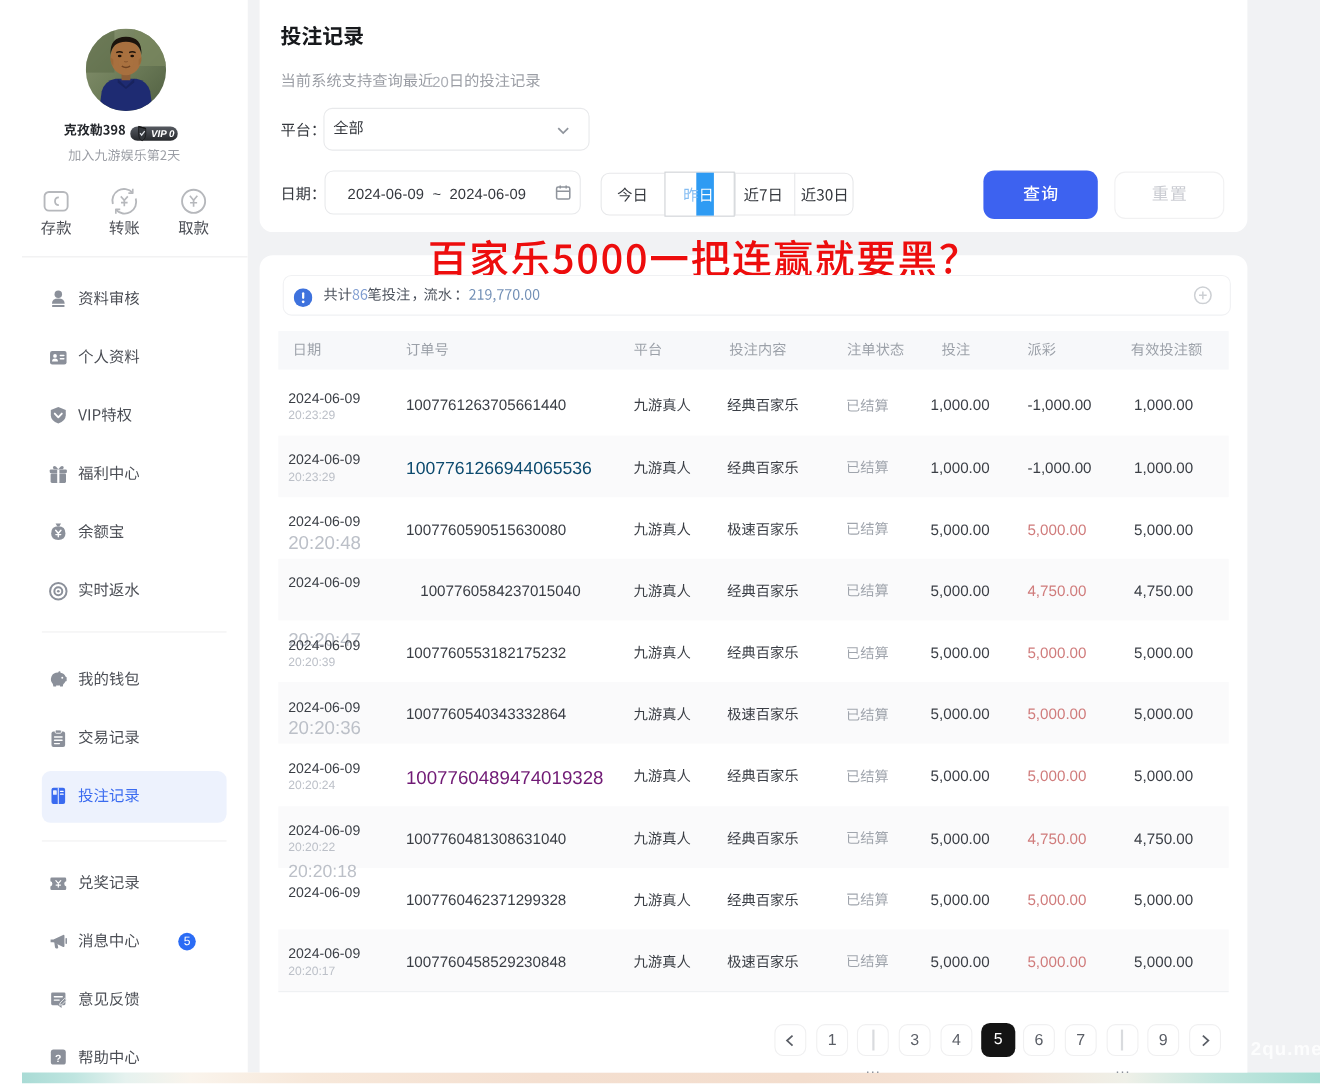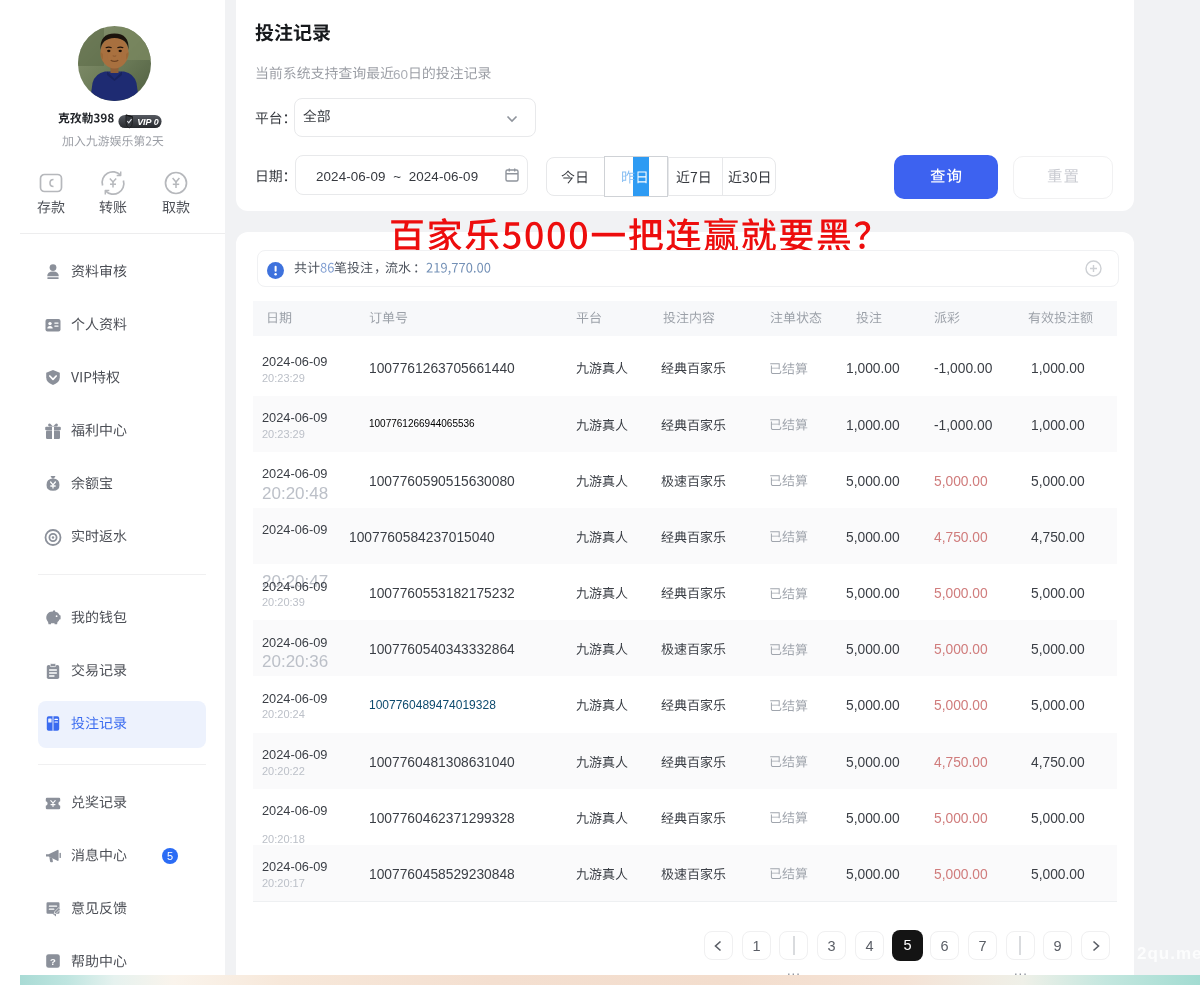--- a/index.html
+++ b/index.html
@@ -201,21 +201,21 @@
     <path transform="translate(0,12.32)" d="M3.8 -11.8V-10.7H0.9V-9.8H3.8V-8.8H1.2V-8.0H3.8V-7.6C3.8 -7.4 3.8 -7.1 3.7 -6.9H0.7V-6.0H3.3C2.9 -5.4 2.2 -4.8 1.0 -4.4C1.2 -4.2 1.5 -3.8 1.7 -3.6C3.2 -4.2 4.1 -5.1 4.5 -6.0H7.6V-6.9H4.8C4.9 -7.1 4.9 -7.4 4.9 -7.6V-8.0H7.2V-8.8H4.9V-9.8H7.5V-10.7H4.9V-11.8ZM8.2 -11.2V-4.2H9.2V-10.3H11.6C11.2 -9.7 10.7 -9.0 10.3 -8.3C11.5 -7.7 12.0 -7.0 12.0 -6.5C12.0 -6.2 11.9 -6.0 11.6 -5.9C11.5 -5.9 11.2 -5.8 11.0 -5.8C10.6 -5.8 10.1 -5.8 9.5 -5.9C9.7 -5.6 9.8 -5.2 9.9 -5.0C10.4 -4.9 11.0 -4.9 11.5 -5.0C11.8 -5.0 12.1 -5.1 12.3 -5.2C12.8 -5.4 13.0 -5.8 13.0 -6.5C13.0 -7.1 12.6 -7.8 11.4 -8.5C12.0 -9.2 12.6 -10.1 13.1 -10.8L12.4 -11.2L12.2 -11.2ZM2.1 -3.7V0.4H3.2V-2.7H6.4V1.1H7.5V-2.7H11.0V-0.8C11.0 -0.6 11.0 -0.6 10.8 -0.6C10.5 -0.6 9.7 -0.6 8.8 -0.6C8.9 -0.3 9.1 0.1 9.2 0.3C10.3 0.3 11.1 0.3 11.5 0.2C12.0 0.0 12.1 -0.3 12.1 -0.8V-3.7H7.5V-4.8H6.4V-3.7Z M22.9 -11.8C22.9 -10.7 22.9 -9.6 22.8 -8.6H20.5V-7.6H22.8C22.6 -4.2 21.9 -1.3 19.2 0.4C19.4 0.5 19.8 0.9 20.0 1.1C22.8 -0.7 23.6 -3.9 23.8 -7.6H26.0C25.9 -2.5 25.7 -0.6 25.4 -0.2C25.2 0.0 25.1 0.1 24.8 0.1C24.5 0.1 23.8 0.0 23.0 -0.0C23.2 0.3 23.3 0.7 23.3 1.0C24.1 1.0 24.8 1.1 25.3 1.0C25.7 1.0 26.0 0.8 26.3 0.5C26.7 -0.1 26.9 -2.1 27.0 -8.1C27.0 -8.2 27.0 -8.6 27.0 -8.6H23.8C23.9 -9.6 23.9 -10.7 23.9 -11.8ZM14.5 -1.3 14.7 -0.3C16.4 -0.6 18.7 -1.2 20.9 -1.7L20.8 -2.7L20.1 -2.5V-11.1H15.5V-1.5ZM16.4 -1.7V-4.1H19.1V-2.3ZM16.4 -7.1H19.1V-5.1H16.4ZM16.4 -8.1V-10.1H19.1V-8.1Z M34.4 -11.8V-9.3H29.3V-2.6H30.4V-3.5H34.4V1.1H35.5V-3.5H39.5V-2.7H40.6V-9.3H35.5V-11.8ZM30.4 -4.5V-8.2H34.4V-4.5ZM39.5 -4.5H35.5V-8.2H39.5Z M46.1 -7.9V-0.9C46.1 0.5 46.6 0.9 48.1 0.9C48.4 0.9 50.6 0.9 50.9 0.9C52.5 0.9 52.8 0.1 53.0 -2.6C52.7 -2.7 52.2 -2.9 52.0 -3.1C51.9 -0.6 51.7 -0.1 50.9 -0.1C50.4 -0.1 48.6 -0.1 48.2 -0.1C47.4 -0.1 47.2 -0.3 47.2 -0.9V-7.9ZM43.9 -6.8C43.7 -5.1 43.2 -2.9 42.6 -1.5L43.7 -1.1C44.3 -2.6 44.7 -4.9 44.9 -6.6ZM52.7 -6.8C53.4 -5.1 54.2 -2.9 54.5 -1.5L55.5 -1.9C55.2 -3.3 54.4 -5.5 53.6 -7.2ZM46.8 -10.6C48.1 -9.6 49.8 -8.3 50.6 -7.4L51.3 -8.2C50.5 -9.1 48.8 -10.4 47.5 -11.3Z" fill="#4b4e55"></path>
   </svg>
 <div class="abs" style="left:162px;top:848px;width:16px;height:16px;border-radius:8px;background:#2b6cf5"></div>
 <div class="abs" style="left:162px;top:850px;width:16px;text-align:center;font-size:11px;color:#fff">5</div>
 <svg style="position:absolute;left:255.0px;top:23.0px;overflow:visible" width="76" height="25">
     <path transform="translate(0,16.72)" d="M3.0 -16.1V-12.5H0.7V-10.4H3.0V-7.1C2.1 -6.8 1.2 -6.6 0.5 -6.5L1.1 -4.3L3.0 -4.8V-0.9C3.0 -0.6 2.9 -0.5 2.6 -0.5C2.4 -0.5 1.6 -0.5 0.9 -0.5C1.1 0.1 1.4 1.0 1.5 1.6C2.8 1.6 3.8 1.5 4.4 1.1C5.0 0.8 5.2 0.2 5.2 -0.8V-5.4L6.9 -5.9L6.6 -7.9L5.2 -7.6V-10.4H7.3V-12.5H5.2V-16.1ZM8.8 -15.5V-13.5C8.8 -12.2 8.5 -10.8 6.3 -9.8C6.7 -9.5 7.5 -8.6 7.8 -8.1C10.4 -9.4 10.9 -11.5 10.9 -13.4H13.4V-11.4C13.4 -9.5 13.8 -8.7 15.7 -8.7C16.0 -8.7 16.6 -8.7 16.9 -8.7C17.4 -8.7 17.8 -8.7 18.1 -8.8C18.1 -9.3 18.0 -10.2 18.0 -10.7C17.7 -10.6 17.2 -10.6 16.9 -10.6C16.7 -10.6 16.1 -10.6 15.9 -10.6C15.6 -10.6 15.5 -10.8 15.5 -11.4V-15.5ZM14.3 -5.8C13.7 -4.7 13.0 -3.8 12.1 -3.1C11.1 -3.9 10.4 -4.8 9.8 -5.8ZM7.2 -7.9V-5.8H8.3L7.6 -5.5C8.3 -4.1 9.2 -2.9 10.2 -1.8C8.9 -1.2 7.4 -0.7 5.8 -0.4C6.2 0.1 6.7 1.1 6.9 1.7C8.8 1.3 10.6 0.6 12.1 -0.3C13.5 0.6 15.1 1.3 17.0 1.7C17.3 1.1 18.0 0.1 18.5 -0.4C16.8 -0.7 15.3 -1.2 14.0 -1.8C15.5 -3.2 16.6 -5.0 17.3 -7.4L15.9 -8.0L15.5 -7.9Z M20.7 -14.2C21.9 -13.7 23.5 -12.7 24.3 -12.1L25.6 -14.0C24.8 -14.6 23.1 -15.4 22.0 -15.9ZM19.7 -8.9C20.8 -8.4 22.5 -7.5 23.2 -6.9L24.5 -8.8C23.7 -9.3 22.0 -10.1 20.9 -10.6ZM20.2 0.0 22.1 1.6C23.2 -0.3 24.5 -2.5 25.5 -4.5L23.8 -6.0C22.6 -3.8 21.2 -1.4 20.2 0.0ZM29.4 -15.5C29.9 -14.6 30.4 -13.4 30.7 -12.6H25.6V-10.4H30.2V-7.1H26.4V-4.9H30.2V-1.0H25.0V1.1H37.4V-1.0H32.6V-4.9H36.3V-7.1H32.6V-10.4H36.9V-12.6H31.2L33.0 -13.3C32.7 -14.1 32.1 -15.3 31.5 -16.2Z M39.9 -14.4C41.0 -13.5 42.4 -12.1 43.1 -11.2L44.7 -12.8C44.0 -13.6 42.5 -15.0 41.5 -15.8ZM38.7 -10.3V-8.1H41.5V-2.3C41.5 -1.3 40.9 -0.5 40.5 -0.2C40.9 0.2 41.5 1.0 41.7 1.5C42.0 1.1 42.7 0.6 45.9 -1.8C45.7 -2.3 45.4 -3.2 45.2 -3.8L43.8 -2.8V-10.3ZM45.8 -14.9V-12.7H53.0V-8.8H46.2V-1.7C46.2 0.7 47.0 1.4 49.6 1.4C50.1 1.4 52.6 1.4 53.2 1.4C55.5 1.4 56.2 0.5 56.5 -2.8C55.8 -3.0 54.8 -3.4 54.3 -3.8C54.2 -1.2 54.0 -0.8 53.0 -0.8C52.4 -0.8 50.3 -0.8 49.8 -0.8C48.8 -0.8 48.6 -0.9 48.6 -1.7V-6.6H53.0V-5.7H55.3V-14.9Z M59.2 -5.6C60.4 -4.9 61.9 -3.9 62.6 -3.2L64.3 -4.7C63.5 -5.4 61.9 -6.4 60.7 -7.0ZM59.3 -15.2V-13.1H70.4L70.4 -12.1H59.9V-10.1H70.2L70.2 -9.1H58.2V-7.1H65.3V-4.1C62.6 -3.0 59.8 -2.0 58.0 -1.4L59.2 0.7C61.0 -0.0 63.2 -1.0 65.3 -1.9V-0.5C65.3 -0.2 65.2 -0.2 64.8 -0.2C64.6 -0.1 63.5 -0.1 62.5 -0.2C62.9 0.4 63.2 1.2 63.3 1.8C64.8 1.8 65.8 1.7 66.6 1.5C67.4 1.2 67.6 0.6 67.6 -0.4V-3.2C69.1 -1.3 71.1 0.2 73.6 1.0C74.0 0.4 74.7 -0.5 75.2 -1.0C73.4 -1.5 71.8 -2.2 70.5 -3.2C71.6 -3.9 72.9 -4.8 74.0 -5.7L72.1 -7.1H74.9V-9.1H72.6C72.8 -11.0 72.9 -13.2 72.9 -15.2L71.1 -15.3L70.7 -15.2ZM67.6 -7.1H72.0C71.2 -6.3 70.1 -5.3 69.1 -4.6C68.5 -5.2 68.0 -5.9 67.6 -6.7Z" fill="#17191c"></path>
   </svg>
 <svg style="position:absolute;left:255.0px;top:66.0px;overflow:visible" width="139" height="18">
     <path transform="translate(0,12.23)" d="M1.7 -10.7C2.4 -9.7 3.2 -8.4 3.5 -7.5L4.5 -7.9C4.2 -8.8 3.4 -10.1 2.6 -11.1ZM11.1 -11.2C10.7 -10.1 10.0 -8.6 9.4 -7.7L10.3 -7.4C10.9 -8.3 11.7 -9.6 12.3 -10.8ZM1.6 -0.5V0.5H11.0V1.1H12.1V-6.8H7.5V-11.7H6.4V-6.8H1.9V-5.7H11.0V-3.7H2.3V-2.7H11.0V-0.5Z M22.3 -7.1V-1.4H23.3V-7.1ZM25.1 -7.6V-0.2C25.1 0.0 25.0 0.1 24.8 0.1C24.6 0.1 23.8 0.1 23.0 0.1C23.1 0.3 23.3 0.8 23.4 1.1C24.4 1.1 25.1 1.0 25.6 0.9C26.0 0.7 26.1 0.4 26.1 -0.2V-7.6ZM23.9 -11.7C23.6 -11.1 23.1 -10.1 22.6 -9.5H18.5L19.2 -9.7C18.9 -10.3 18.3 -11.1 17.8 -11.7L16.8 -11.3C17.3 -10.8 17.8 -10.0 18.1 -9.5H14.6V-8.5H27.1V-9.5H23.8C24.2 -10.0 24.7 -10.7 25.1 -11.4ZM19.6 -4.2V-2.8H16.5V-4.2ZM19.6 -5.0H16.5V-6.4H19.6ZM15.5 -7.3V1.0H16.5V-2.0H19.6V-0.1C19.6 0.1 19.5 0.1 19.3 0.1C19.2 0.2 18.5 0.2 17.8 0.1C17.9 0.4 18.1 0.8 18.2 1.1C19.1 1.1 19.7 1.0 20.1 0.9C20.5 0.7 20.6 0.4 20.6 -0.1V-7.3Z M31.8 -3.1C31.0 -2.1 29.9 -1.1 28.8 -0.4C29.1 -0.3 29.5 0.1 29.7 0.3C30.7 -0.5 32.0 -1.6 32.8 -2.7ZM36.6 -2.6C37.8 -1.8 39.2 -0.5 39.9 0.3L40.8 -0.3C40.1 -1.1 38.6 -2.3 37.5 -3.2ZM37.0 -6.2C37.4 -5.8 37.8 -5.4 38.2 -5.0L32.0 -4.6C34.1 -5.7 36.3 -7.0 38.3 -8.5L37.5 -9.2C36.8 -8.6 36.0 -8.1 35.3 -7.5L31.9 -7.4C32.9 -8.1 33.9 -9.0 34.8 -10.0C36.7 -10.1 38.4 -10.4 39.7 -10.7L39.0 -11.6C36.7 -11.0 32.7 -10.6 29.3 -10.5C29.4 -10.2 29.5 -9.8 29.6 -9.6C30.8 -9.6 32.1 -9.7 33.4 -9.8C32.5 -8.9 31.4 -8.0 31.1 -7.8C30.7 -7.5 30.3 -7.3 30.1 -7.2C30.2 -7.0 30.3 -6.5 30.3 -6.3C30.6 -6.4 31.1 -6.5 33.9 -6.6C32.7 -5.9 31.7 -5.4 31.2 -5.1C30.3 -4.7 29.7 -4.4 29.3 -4.4C29.4 -4.1 29.6 -3.6 29.6 -3.4C30.0 -3.6 30.5 -3.6 34.3 -3.9V-0.3C34.3 -0.1 34.3 -0.1 34.1 -0.1C33.8 -0.0 33.1 -0.0 32.2 -0.1C32.4 0.2 32.6 0.7 32.7 1.0C33.7 1.0 34.4 0.9 34.8 0.8C35.3 0.6 35.4 0.3 35.4 -0.3V-4.0L38.9 -4.3C39.3 -3.8 39.6 -3.4 39.8 -3.0L40.7 -3.5C40.1 -4.4 38.9 -5.6 37.8 -6.6Z M51.4 -4.9V-0.5C51.4 0.5 51.6 0.8 52.6 0.8C52.8 0.8 53.6 0.8 53.8 0.8C54.7 0.8 54.9 0.3 55.0 -1.6C54.8 -1.7 54.3 -1.8 54.1 -2.0C54.1 -0.3 54.0 -0.1 53.7 -0.1C53.6 -0.1 52.9 -0.1 52.8 -0.1C52.5 -0.1 52.4 -0.1 52.4 -0.5V-4.9ZM48.8 -4.9C48.7 -2.1 48.4 -0.6 46.1 0.2C46.3 0.4 46.6 0.8 46.8 1.1C49.3 0.0 49.7 -1.8 49.8 -4.9ZM42.3 -0.7 42.5 0.3C43.8 -0.1 45.4 -0.6 47.0 -1.1L46.8 -2.0C45.1 -1.5 43.4 -1.0 42.3 -0.7ZM50.0 -11.5C50.2 -10.9 50.6 -10.1 50.7 -9.7H47.4V-8.7H49.9C49.2 -7.9 48.3 -6.6 48.0 -6.3C47.7 -6.0 47.3 -5.9 47.1 -5.9C47.2 -5.6 47.4 -5.1 47.4 -4.8C47.8 -5.0 48.4 -5.1 53.4 -5.5C53.7 -5.2 53.9 -4.8 54.0 -4.5L54.9 -5.0C54.5 -5.8 53.6 -7.1 52.8 -8.1L52.0 -7.7C52.3 -7.3 52.6 -6.8 52.9 -6.4L49.1 -6.0C49.7 -6.8 50.5 -7.9 51.1 -8.7H54.9V-9.7H50.9L51.8 -9.9C51.6 -10.4 51.2 -11.1 50.9 -11.7ZM42.5 -5.9C42.7 -6.0 43.1 -6.0 44.7 -6.3C44.1 -5.4 43.6 -4.7 43.3 -4.5C42.9 -3.9 42.6 -3.6 42.3 -3.5C42.4 -3.3 42.6 -2.8 42.6 -2.5C42.9 -2.7 43.4 -2.9 46.8 -3.6C46.8 -3.8 46.8 -4.2 46.8 -4.5L44.2 -4.0C45.2 -5.2 46.3 -6.7 47.2 -8.2L46.2 -8.8C46.0 -8.3 45.7 -7.7 45.4 -7.3L43.6 -7.1C44.5 -8.3 45.4 -9.8 46.0 -11.2L45.0 -11.7C44.3 -10.0 43.3 -8.3 43.0 -7.8C42.7 -7.3 42.4 -7.0 42.2 -7.0C42.3 -6.7 42.5 -6.1 42.5 -5.9Z M62.0 -11.7V-9.5H56.7V-8.5H62.0V-6.4H57.3V-5.4H58.8L58.5 -5.2C59.2 -3.7 60.3 -2.5 61.6 -1.5C60.0 -0.7 58.1 -0.2 56.1 0.1C56.3 0.3 56.6 0.8 56.7 1.1C58.8 0.7 60.8 0.1 62.6 -0.9C64.2 0.1 66.1 0.7 68.3 1.0C68.5 0.8 68.8 0.3 69.0 0.0C66.9 -0.2 65.1 -0.8 63.6 -1.5C65.2 -2.6 66.5 -4.1 67.3 -6.0L66.5 -6.4L66.3 -6.4H63.1V-8.5H68.4V-9.5H63.1V-11.7ZM59.6 -5.4H65.7C65.0 -4.0 63.9 -2.9 62.6 -2.1C61.3 -2.9 60.3 -4.0 59.6 -5.4Z M75.7 -2.8C76.3 -2.1 77.0 -1.0 77.3 -0.4L78.1 -0.9C77.8 -1.6 77.1 -2.6 76.5 -3.3ZM78.2 -11.6V-9.9H75.2V-8.9H78.2V-7.2H74.5V-6.2H80.0V-4.6H74.7V-3.7H80.0V-0.2C80.0 0.0 80.0 0.1 79.8 0.1C79.6 0.1 78.8 0.1 78.0 0.1C78.2 0.4 78.3 0.8 78.4 1.1C79.4 1.1 80.1 1.1 80.5 0.9C80.9 0.8 81.0 0.5 81.0 -0.2V-3.7H82.8V-4.6H81.0V-6.2H82.8V-7.2H79.2V-8.9H82.2V-9.9H79.2V-11.6ZM71.9 -11.7V-8.9H70.1V-7.9H71.9V-4.9C71.1 -4.6 70.4 -4.4 69.9 -4.3L70.2 -3.3L71.9 -3.8V-0.2C71.9 0.1 71.8 0.1 71.6 0.1C71.5 0.1 70.9 0.1 70.3 0.1C70.5 0.4 70.6 0.8 70.6 1.1C71.5 1.1 72.0 1.0 72.4 0.9C72.7 0.7 72.8 0.4 72.8 -0.1V-4.1L74.4 -4.6L74.2 -5.6L72.8 -5.2V-7.9H74.3V-8.9H72.8V-11.7Z M87.5 -3.0H93.1V-1.9H87.5ZM87.5 -4.9H93.1V-3.8H87.5ZM86.5 -5.6V-1.1H94.2V-5.6ZM84.4 -0.3V0.7H96.3V-0.3ZM89.8 -11.7V-9.9H84.2V-9.0H88.7C87.5 -7.7 85.6 -6.5 83.9 -5.9C84.1 -5.7 84.4 -5.3 84.6 -5.1C86.5 -5.8 88.5 -7.3 89.8 -8.9V-6.1H90.8V-8.9C92.1 -7.3 94.2 -5.9 96.1 -5.2C96.3 -5.4 96.6 -5.8 96.8 -6.0C95.0 -6.6 93.2 -7.7 91.9 -9.0H96.5V-9.9H90.8V-11.7Z M98.9 -10.8C99.6 -10.1 100.4 -9.2 100.8 -8.6L101.5 -9.3C101.2 -9.9 100.3 -10.8 99.6 -11.4ZM97.9 -7.3V-6.3H99.8V-1.5C99.8 -0.9 99.4 -0.5 99.2 -0.3C99.4 -0.1 99.6 0.3 99.7 0.6C99.9 0.3 100.3 -0.0 102.7 -1.8C102.6 -2.0 102.4 -2.4 102.3 -2.7L100.9 -1.6V-7.3ZM104.3 -11.7C103.7 -9.9 102.8 -8.2 101.6 -7.0C101.9 -6.9 102.3 -6.5 102.5 -6.4C103.1 -7.0 103.7 -7.8 104.1 -8.6H109.3C109.2 -2.8 108.9 -0.6 108.5 -0.1C108.3 0.0 108.2 0.1 107.9 0.1C107.6 0.1 106.8 0.1 106.0 0.0C106.2 0.3 106.3 0.7 106.3 1.0C107.1 1.1 107.9 1.1 108.3 1.0C108.8 1.0 109.1 0.9 109.4 0.5C109.9 -0.2 110.2 -2.4 110.4 -9.0C110.4 -9.2 110.4 -9.6 110.4 -9.6H104.7C104.9 -10.2 105.2 -10.8 105.4 -11.4ZM106.6 -4.1V-2.6H104.2V-4.1ZM106.6 -4.9H104.2V-6.4H106.6ZM103.3 -7.3V-0.8H104.2V-1.7H107.6V-7.3Z M114.6 -8.8H121.7V-7.8H114.6ZM114.6 -10.5H121.7V-9.5H114.6ZM113.6 -11.2V-7.1H122.7V-11.2ZM116.7 -5.4V-4.5H114.2V-5.4ZM111.9 -0.6 112.0 0.3 116.7 -0.2V1.1H117.7V-0.4L118.5 -0.5V-1.3L117.7 -1.2V-5.4H124.4V-6.3H111.9V-5.4H113.2V-0.7ZM118.2 -4.6V-3.7H119.1L118.8 -3.6C119.2 -2.6 119.8 -1.7 120.5 -1.0C119.8 -0.4 118.9 0.0 118.0 0.3C118.2 0.5 118.5 0.8 118.6 1.1C119.5 0.7 120.4 0.3 121.2 -0.4C122.0 0.3 122.9 0.8 124.0 1.1C124.1 0.8 124.4 0.4 124.6 0.3C123.6 0.0 122.7 -0.4 121.9 -1.0C122.8 -1.9 123.6 -3.0 124.0 -4.4L123.4 -4.6L123.2 -4.6ZM119.7 -3.7H122.8C122.4 -2.9 121.9 -2.2 121.2 -1.6C120.6 -2.2 120.1 -2.9 119.7 -3.7ZM116.7 -3.7V-2.8H114.2V-3.7ZM116.7 -2.0V-1.1L114.2 -0.8V-2.0Z M126.2 -10.9C127.0 -10.1 127.9 -9.1 128.3 -8.4L129.2 -9.0C128.7 -9.7 127.8 -10.7 127.0 -11.4ZM137.1 -11.7C135.7 -11.2 133.1 -11.0 130.9 -10.8V-7.8C130.9 -5.9 130.7 -3.5 129.5 -1.7C129.8 -1.5 130.2 -1.2 130.4 -1.0C131.5 -2.6 131.8 -4.8 131.9 -6.6H134.7V-1.1H135.8V-6.6H138.3V-7.6H131.9V-7.8V-10.0C134.1 -10.1 136.4 -10.4 138.0 -10.9ZM128.7 -6.6H125.8V-5.6H127.7V-1.7C127.1 -1.5 126.4 -0.9 125.6 -0.1L126.3 0.9C127.0 -0.1 127.7 -0.9 128.2 -0.9C128.5 -0.9 129.0 -0.4 129.5 -0.1C130.5 0.5 131.7 0.7 133.4 0.7C134.7 0.7 137.2 0.6 138.2 0.6C138.2 0.3 138.4 -0.3 138.5 -0.5C137.2 -0.4 135.1 -0.3 133.4 -0.3C131.9 -0.3 130.7 -0.4 129.8 -0.9C129.3 -1.2 129.0 -1.5 128.7 -1.7Z" fill="#9a9da4"></path>
   </svg>
-<div class="abs" style="left:393px;top:67px;font-size:13.5px;color:#abaeb5">60</div>
+<div class="abs" style="left:393px;top:67px;font-size:13.5px;color:#abaeb5">20</div>
 <svg style="position:absolute;left:408.2px;top:66.0px;overflow:visible" width="83" height="18">
     <path transform="translate(0,12.23)" d="M3.5 -4.9H10.5V-1.0H3.5ZM3.5 -5.9V-9.7H10.5V-5.9ZM2.4 -10.7V1.0H3.5V0.1H10.5V0.9H11.6V-10.7Z M21.6 -5.9C22.3 -4.9 23.3 -3.5 23.7 -2.6L24.6 -3.2C24.1 -4.0 23.2 -5.4 22.4 -6.3ZM17.2 -11.7C17.1 -11.0 16.9 -10.1 16.7 -9.4H15.1V0.8H16.1V-0.3H19.9V-9.4H17.6C17.9 -10.0 18.1 -10.8 18.4 -11.5ZM16.1 -8.5H19.0V-5.6H16.1ZM16.1 -1.3V-4.7H19.0V-1.3ZM22.2 -11.7C21.8 -9.8 21.0 -7.9 20.1 -6.7C20.3 -6.5 20.7 -6.2 20.9 -6.1C21.4 -6.7 21.9 -7.6 22.2 -8.5H25.8C25.6 -2.9 25.4 -0.8 25.0 -0.3C24.8 -0.1 24.6 -0.1 24.4 -0.1C24.0 -0.1 23.2 -0.1 22.3 -0.2C22.5 0.1 22.6 0.5 22.6 0.8C23.4 0.9 24.2 0.9 24.7 0.8C25.2 0.8 25.5 0.7 25.8 0.3C26.4 -0.4 26.6 -2.6 26.8 -9.0C26.8 -9.1 26.8 -9.5 26.8 -9.5H22.6C22.8 -10.1 23.0 -10.8 23.2 -11.5Z M30.3 -11.7V-8.9H28.4V-7.9H30.3V-4.9C29.6 -4.7 28.9 -4.5 28.3 -4.3L28.6 -3.3L30.3 -3.8V-0.2C30.3 -0.0 30.3 0.0 30.1 0.1C29.9 0.1 29.3 0.1 28.6 0.0C28.8 0.3 28.9 0.7 29.0 1.0C29.9 1.0 30.5 1.0 30.9 0.8C31.2 0.7 31.4 0.4 31.4 -0.2V-4.1L32.8 -4.6L32.7 -5.5L31.4 -5.2V-7.9H33.1V-8.9H31.4V-11.7ZM34.4 -11.2V-9.6C34.4 -8.6 34.1 -7.5 32.6 -6.6C32.8 -6.5 33.1 -6.1 33.3 -5.9C35.0 -6.9 35.4 -8.4 35.4 -9.6V-10.2H37.8V-8.0C37.8 -6.9 38.0 -6.5 39.0 -6.5C39.2 -6.5 39.9 -6.5 40.2 -6.5C40.4 -6.5 40.7 -6.5 40.9 -6.6C40.9 -6.8 40.9 -7.2 40.8 -7.5C40.6 -7.5 40.3 -7.4 40.1 -7.4C39.9 -7.4 39.2 -7.4 39.1 -7.4C38.8 -7.4 38.8 -7.6 38.8 -8.0V-11.2ZM38.7 -4.6C38.2 -3.5 37.5 -2.6 36.6 -1.9C35.7 -2.6 34.9 -3.5 34.4 -4.6ZM33.0 -5.5V-4.6H33.6L33.4 -4.5C34.0 -3.2 34.8 -2.2 35.7 -1.3C34.6 -0.6 33.3 -0.1 31.9 0.2C32.1 0.4 32.4 0.8 32.4 1.1C33.9 0.8 35.3 0.2 36.5 -0.6C37.7 0.2 39.0 0.8 40.5 1.1C40.6 0.8 40.9 0.4 41.1 0.2C39.7 -0.1 38.5 -0.6 37.4 -1.3C38.6 -2.3 39.6 -3.6 40.2 -5.3L39.5 -5.6L39.3 -5.5Z M43.0 -10.8C43.9 -10.3 45.1 -9.7 45.6 -9.2L46.2 -10.1C45.6 -10.5 44.5 -11.1 43.6 -11.5ZM42.3 -6.9C43.2 -6.5 44.3 -5.8 44.9 -5.4L45.4 -6.3C44.9 -6.7 43.7 -7.3 42.9 -7.7ZM42.7 0.3 43.6 1.0C44.4 -0.3 45.4 -2.1 46.1 -3.5L45.3 -4.2C44.5 -2.7 43.4 -0.8 42.7 0.3ZM49.3 -11.4C49.8 -10.7 50.3 -9.7 50.5 -9.1L51.5 -9.5C51.3 -10.1 50.7 -11.0 50.3 -11.7ZM46.3 -9.0V-8.0H50.0V-4.9H46.9V-3.9H50.0V-0.3H45.9V0.7H55.1V-0.3H51.1V-3.9H54.2V-4.9H51.1V-8.0H54.7V-9.0Z M57.3 -10.7C58.1 -10.0 59.1 -9.1 59.5 -8.5L60.3 -9.2C59.8 -9.8 58.8 -10.7 58.0 -11.3ZM58.4 0.8V0.8C58.6 0.6 59.0 0.3 61.3 -1.4C61.2 -1.6 61.0 -2.0 60.9 -2.3L59.5 -1.3V-7.3H56.2V-6.3H58.5V-1.3C58.5 -0.6 58.0 -0.1 57.8 0.1C58.0 0.2 58.3 0.6 58.4 0.8ZM61.4 -10.7V-9.7H66.9V-6.1H61.7V-0.8C61.7 0.6 62.2 0.9 63.7 0.9C64.1 0.9 66.6 0.9 66.9 0.9C68.5 0.9 68.8 0.3 69.0 -2.0C68.7 -2.1 68.2 -2.2 68.0 -2.4C67.9 -0.5 67.7 -0.1 66.9 -0.1C66.3 -0.1 64.2 -0.1 63.8 -0.1C62.9 -0.1 62.8 -0.2 62.8 -0.8V-5.1H66.9V-4.4H68.0V-10.7Z M71.4 -4.4C72.3 -3.9 73.4 -3.1 73.9 -2.6L74.6 -3.3C74.1 -3.8 72.9 -4.6 72.1 -5.0ZM71.4 -10.9V-9.9H79.8L79.7 -8.7H71.8V-7.7H79.7L79.6 -6.4H70.4V-5.5H75.9V-2.9C73.9 -2.1 71.8 -1.3 70.4 -0.8L71.0 0.2C72.4 -0.4 74.2 -1.2 75.9 -1.9V-0.0C75.9 0.2 75.8 0.2 75.6 0.2C75.4 0.3 74.6 0.3 73.8 0.2C73.9 0.5 74.1 0.9 74.2 1.1C75.2 1.1 75.9 1.1 76.4 1.0C76.8 0.8 77.0 0.6 77.0 -0.0V-3.3C78.2 -1.5 79.9 -0.1 82.1 0.6C82.2 0.3 82.5 -0.1 82.7 -0.3C81.2 -0.8 79.9 -1.5 78.9 -2.5C79.8 -3.0 80.8 -3.8 81.6 -4.5L80.8 -5.1C80.1 -4.5 79.1 -3.7 78.2 -3.1C77.7 -3.7 77.3 -4.4 77.0 -5.1V-5.5H82.6V-6.4H80.7C80.8 -7.9 80.9 -9.6 80.9 -10.9L80.1 -11.0L79.9 -10.9Z" fill="#9a9da4"></path>
   </svg>
 <svg style="position:absolute;left:255.0px;top:110.5px;overflow:visible" width="41" height="18">
     <path transform="translate(0,12.14)" d="M2.4 -8.7C2.9 -7.7 3.5 -6.3 3.7 -5.5L4.7 -5.9C4.5 -6.7 3.9 -8.0 3.3 -9.0ZM10.4 -9.0C10.1 -8.0 9.4 -6.6 8.9 -5.8L9.8 -5.5C10.4 -6.3 11.0 -7.6 11.5 -8.7ZM0.7 -4.8V-3.8H6.3V1.1H7.4V-3.8H13.1V-4.8H7.4V-9.6H12.3V-10.7H1.4V-9.6H6.3V-4.8Z M16.3 -4.7V1.1H17.3V0.3H24.0V1.1H25.1V-4.7ZM17.3 -0.7V-3.7H24.0V-0.7ZM15.5 -5.9C16.1 -6.1 16.9 -6.1 24.8 -6.5C25.2 -6.1 25.5 -5.7 25.7 -5.4L26.6 -6.0C25.8 -7.1 24.2 -8.8 22.9 -10.0L22.1 -9.5C22.7 -8.9 23.4 -8.2 24.1 -7.5L17.0 -7.1C18.2 -8.3 19.5 -9.7 20.6 -11.2L19.5 -11.6C18.4 -9.9 16.8 -8.2 16.3 -7.7C15.9 -7.3 15.5 -7.0 15.2 -6.9C15.3 -6.6 15.5 -6.1 15.5 -5.9Z M31.1 -6.7C31.6 -6.7 32.1 -7.1 32.1 -7.7C32.1 -8.4 31.6 -8.8 31.1 -8.8C30.5 -8.8 30.0 -8.4 30.0 -7.7C30.0 -7.1 30.5 -6.7 31.1 -6.7ZM31.1 0.1C31.6 0.1 32.1 -0.4 32.1 -1.0C32.1 -1.6 31.6 -2.0 31.1 -2.0C30.5 -2.0 30.0 -1.6 30.0 -1.0C30.0 -0.4 30.5 0.1 31.1 0.1Z" fill="#35383e"></path>
   </svg>
 <div class="abs" style="left:294px;top:98px;width:242px;height:39px;background:#fff;border:1px solid #e8e9eb;border-radius:8px"></div>
 <svg style="position:absolute;left:303.0px;top:109.0px;overflow:visible" width="28" height="18">
     <path transform="translate(0,12.14)" d="M6.8 -11.7C5.4 -9.5 2.9 -7.5 0.4 -6.4C0.6 -6.2 0.9 -5.8 1.1 -5.5C1.6 -5.8 2.2 -6.1 2.7 -6.5V-5.6H6.4V-3.4H2.8V-2.5H6.4V-0.2H1.0V0.7H12.8V-0.2H7.4V-2.5H11.2V-3.4H7.4V-5.6H11.2V-6.5C11.7 -6.1 12.2 -5.8 12.8 -5.5C12.9 -5.8 13.2 -6.1 13.5 -6.3C11.2 -7.5 9.2 -9.0 7.5 -11.0L7.7 -11.3ZM2.8 -6.5C4.3 -7.5 5.8 -8.8 6.9 -10.2C8.2 -8.7 9.6 -7.5 11.1 -6.5Z M15.7 -8.7C16.1 -7.9 16.5 -6.9 16.6 -6.3L17.6 -6.6C17.4 -7.2 17.1 -8.2 16.6 -8.9ZM22.5 -10.9V1.1H23.4V-9.9H25.6C25.2 -8.8 24.7 -7.4 24.2 -6.2C25.4 -4.9 25.8 -3.9 25.8 -3.1C25.8 -2.6 25.7 -2.1 25.4 -2.0C25.2 -1.9 25.0 -1.8 24.8 -1.8C24.6 -1.8 24.2 -1.8 23.8 -1.9C23.9 -1.6 24.0 -1.1 24.0 -0.9C24.4 -0.9 24.9 -0.9 25.2 -0.9C25.6 -0.9 25.9 -1.0 26.1 -1.2C26.5 -1.5 26.7 -2.2 26.7 -3.0C26.7 -3.9 26.4 -5.0 25.2 -6.3C25.8 -7.6 26.4 -9.2 26.9 -10.4L26.2 -10.9L26.0 -10.9ZM17.2 -11.4C17.4 -11.0 17.6 -10.4 17.8 -10.0H14.9V-9.0H21.4V-10.0H18.9C18.7 -10.4 18.4 -11.1 18.1 -11.6ZM19.8 -8.9C19.6 -8.2 19.1 -7.0 18.8 -6.2H14.5V-5.3H21.7V-6.2H19.8C20.1 -7.0 20.5 -7.9 20.8 -8.7ZM15.3 -4.0V1.0H16.3V0.4H20.1V0.9H21.1V-4.0ZM16.3 -0.6V-3.1H20.1V-0.6Z" fill="#35383e"></path>
   </svg>
@@ -345,21 +345,21 @@
   </svg>
 <svg class="abs" style="left:769px;top:362px;overflow:visible" width="39" height="17">
     <use href="#g_yj" transform="translate(0,11.4)"></use>
   </svg>
 <div class="abs" style="left:846px;top:361px;font-size:13.8px;color:#3a3e45">1,000.00</div>
 <div class="abs" style="left:934px;top:361px;font-size:13.8px;color:#3a3e45">-1,000.00</div>
 <div class="abs" style="left:1031px;top:361px;font-size:13.8px;color:#3a3e45">1,000.00</div>
 <div class="abs" style="left:253px;top:395.5px;width:864px;height:56.1px;background:#fafafb"></div>
 <div class="abs" style="left:262px;top:410.1px;font-size:12.8px;color:#3a3e45">2024-06-09</div>
 <div class="abs" style="left:262px;top:427.6px;font-size:11px;color:#bcc0c8">20:23:29</div>
-<div class="abs" style="left:369px;top:418px;font-size:10px;color:#000000">1007761266944065536</div>
+<div class="abs" style="left:369px;top:418px;font-size:16px;color:#0c4a6e">1007761266944065536</div>
 <svg class="abs" style="left:576px;top:418px;overflow:visible" width="52" height="18">
     <use href="#g_jy" transform="translate(0,11.9)"></use>
   </svg>
 <svg class="abs" style="left:661px;top:418px;overflow:visible" width="65" height="18">
     <use href="#g_jd" transform="translate(0,11.9)"></use>
   </svg>
 <svg class="abs" style="left:769px;top:418px;overflow:visible" width="39" height="17">
     <use href="#g_yj" transform="translate(0,11.4)"></use>
   </svg>
 <div class="abs" style="left:846px;top:418px;font-size:13.8px;color:#3a3e45">1,000.00</div>
@@ -376,21 +376,21 @@
   </svg>
 <svg class="abs" style="left:769px;top:474px;overflow:visible" width="39" height="17">
     <use href="#g_yj" transform="translate(0,11.4)"></use>
   </svg>
 <div class="abs" style="left:846px;top:474px;font-size:13.8px;color:#3a3e45">5,000.00</div>
 <div class="abs" style="left:934px;top:474px;font-size:13.8px;color:#d07c7c">5,000.00</div>
 <div class="abs" style="left:1031px;top:474px;font-size:13.8px;color:#3a3e45">5,000.00</div>
 <div class="abs" style="left:253px;top:507.8px;width:864px;height:56.1px;background:#fafafb"></div>
 <div class="abs" style="left:262px;top:522.4px;font-size:12.8px;color:#3a3e45">2024-06-09</div>
 <div class="abs" style="left:262px;top:572px;font-size:17px;color:#bcc0c8">20:20:47</div>
-<div class="abs" style="left:349px;top:530px;font-size:13.8px;color:#3a3e45">1007760584237015040</div>
+<div class="abs" style="left:382px;top:530px;font-size:13.8px;color:#3a3e45">1007760584237015040</div>
 <svg class="abs" style="left:576px;top:530px;overflow:visible" width="52" height="18">
     <use href="#g_jy" transform="translate(0,11.9)"></use>
   </svg>
 <svg class="abs" style="left:661px;top:530px;overflow:visible" width="65" height="18">
     <use href="#g_jd" transform="translate(0,11.9)"></use>
   </svg>
 <svg class="abs" style="left:769px;top:530px;overflow:visible" width="39" height="17">
     <use href="#g_yj" transform="translate(0,11.4)"></use>
   </svg>
 <div class="abs" style="left:846px;top:530px;font-size:13.8px;color:#3a3e45">5,000.00</div>
@@ -422,21 +422,21 @@
     <use href="#g_js" transform="translate(0,11.9)"></use>
   </svg>
 <svg class="abs" style="left:769px;top:643px;overflow:visible" width="39" height="17">
     <use href="#g_yj" transform="translate(0,11.4)"></use>
   </svg>
 <div class="abs" style="left:846px;top:642px;font-size:13.8px;color:#3a3e45">5,000.00</div>
 <div class="abs" style="left:934px;top:642px;font-size:13.8px;color:#d07c7c">5,000.00</div>
 <div class="abs" style="left:1031px;top:642px;font-size:13.8px;color:#3a3e45">5,000.00</div>
 <div class="abs" style="left:262px;top:690.9px;font-size:12.8px;color:#3a3e45">2024-06-09</div>
 <div class="abs" style="left:262px;top:708.4px;font-size:11px;color:#bcc0c8">20:20:24</div>
-<div class="abs" style="left:369px;top:698px;font-size:12px;color:#0c4a6e">1007760489474019328</div>
+<div class="abs" style="left:369px;top:698px;font-size:17px;color:#701a75">1007760489474019328</div>
 <svg class="abs" style="left:576px;top:698px;overflow:visible" width="52" height="18">
     <use href="#g_jy" transform="translate(0,11.9)"></use>
   </svg>
 <svg class="abs" style="left:661px;top:698px;overflow:visible" width="65" height="18">
     <use href="#g_jd" transform="translate(0,11.9)"></use>
   </svg>
 <svg class="abs" style="left:769px;top:699px;overflow:visible" width="39" height="17">
     <use href="#g_yj" transform="translate(0,11.4)"></use>
   </svg>
 <div class="abs" style="left:846px;top:698px;font-size:13.8px;color:#3a3e45">5,000.00</div>
@@ -452,21 +452,21 @@
 <svg class="abs" style="left:661px;top:755px;overflow:visible" width="65" height="18">
     <use href="#g_jd" transform="translate(0,11.9)"></use>
   </svg>
 <svg class="abs" style="left:769px;top:755px;overflow:visible" width="39" height="17">
     <use href="#g_yj" transform="translate(0,11.4)"></use>
   </svg>
 <div class="abs" style="left:846px;top:755px;font-size:13.8px;color:#3a3e45">5,000.00</div>
 <div class="abs" style="left:934px;top:755px;font-size:13.8px;color:#d07c7c">4,750.00</div>
 <div class="abs" style="left:1031px;top:755px;font-size:13.8px;color:#3a3e45">4,750.00</div>
 <div class="abs" style="left:262px;top:803.2px;font-size:12.8px;color:#3a3e45">2024-06-09</div>
-<div class="abs" style="left:262px;top:833px;font-size:11px;color:#bcc0c8">20:20:18</div>
+<div class="abs" style="left:262px;top:784px;font-size:16px;color:#bcc0c8">20:20:18</div>
 <div class="abs" style="left:369px;top:811px;font-size:13.8px;color:#3a3e45">1007760462371299328</div>
 <svg class="abs" style="left:576px;top:811px;overflow:visible" width="52" height="18">
     <use href="#g_jy" transform="translate(0,11.9)"></use>
   </svg>
 <svg class="abs" style="left:661px;top:811px;overflow:visible" width="65" height="18">
     <use href="#g_jd" transform="translate(0,11.9)"></use>
   </svg>
 <svg class="abs" style="left:769px;top:811px;overflow:visible" width="39" height="17">
     <use href="#g_yj" transform="translate(0,11.4)"></use>
   </svg>

